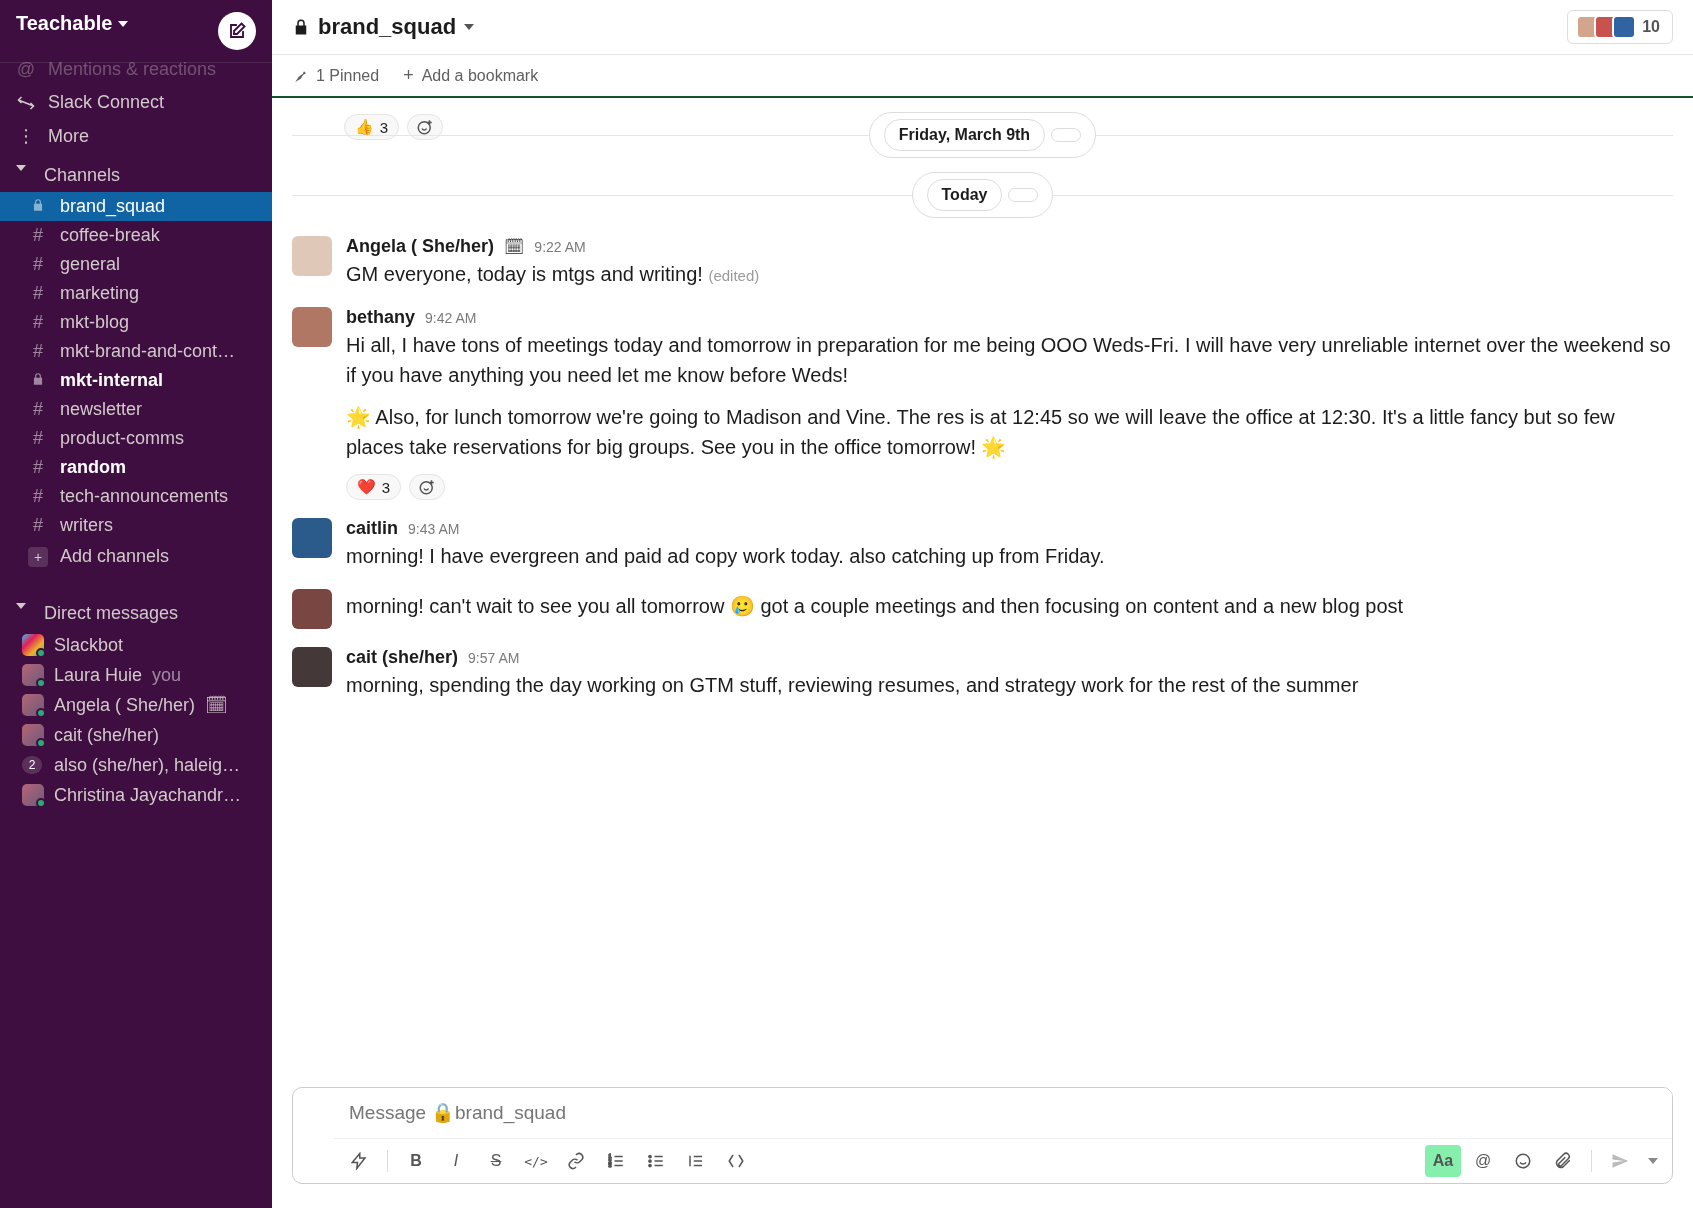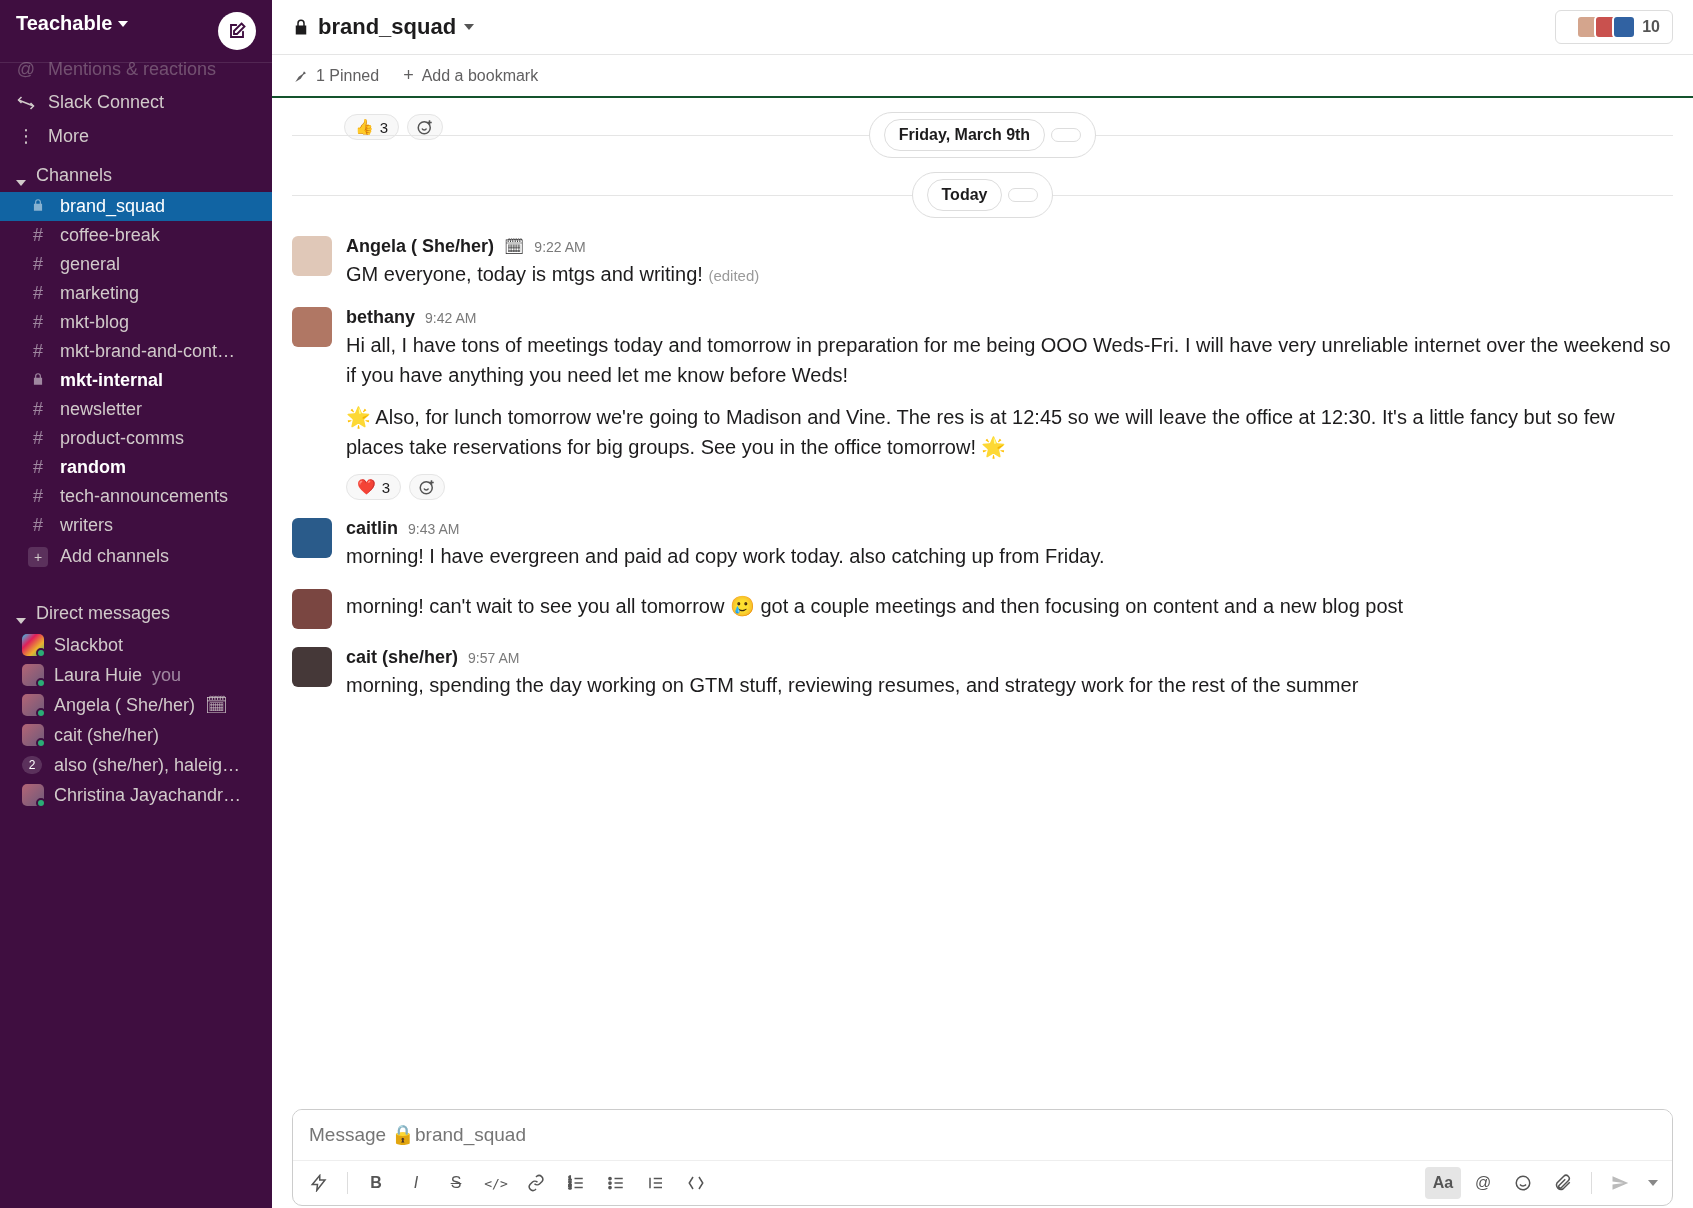--- a/index.html
+++ b/index.html
@@ -49,22 +49,22 @@
   display: flex;
   align-items: center;
   gap: 12px;
   padding: 6px 16px;
   font-size: 18px;
   cursor: pointer;
 }
 .nav-item .nav-icon { width: 20px; display:flex; align-items:center; justify-content:center; }
 .section-header {
   display: flex;
-  align-items: flex-end;
-  gap: 10px;
+  align-items: flex-start;
+  gap: 18px;
   padding: 12px 16px 6px;
   font-size: 18px;
 }
 .channel-list { display:flex; flex-direction:column; }
 .channel-item {
   display: flex;
   align-items: center;
   gap: 12px;
   padding: 4px 16px 4px 28px;
   font-size: 18px;
@@ -121,21 +121,21 @@
 }
 .chan-header {
   border-bottom: 1px solid #e5e5e5;
   display:flex;
   align-items:center;
   justify-content:space-between;
   padding: 10px 20px;
 }
 .chan-title { display:flex; align-items:center; gap:8px; font-size:22px; font-weight: 900; }
 .members-box {
-  border:1px solid #ddd; border-radius:6px; padding:4px 12px 4px 20px;
+  border:1px solid #ddd; border-radius:6px; padding:4px 12px 4px 8px;
   display:flex; align-items:center; gap:6px;margin-left:8px;
 }
 .member-avatars { display:flex; }
 .member-avatars .ma {
   width:24px;height:24px;border-radius:5px;border:2px solid #fff; margin-left:-6px;
 }
 .member-avatars .ma:first-child { margin-left:0; }
 .member-count { font-size:16px; color:#555; font-weight:600; }
 .chan-subheader {
   display:flex; align-items:center; gap:24px; padding:10px 20px;
@@ -175,36 +175,36 @@
   width:40px; height:40px; border-radius:6px; flex-shrink:0;
 }
 .msg-body { flex:1; }
 .msg-head { display:flex; align-items:baseline; gap:10px; }
 .msg-author { font-weight: 900; font-size:18px; color:#1d1c1d; }
 .msg-time { font-size:14px; color:#7a7a7a; }
 .msg-text { font-size:20px; line-height:1.5; margin-top:2px; }
 .msg-text p { margin-bottom:12px; }
 .edited { color:#9a9a9a; font-size:15px; }
 .composer {
-  margin: 0 20px 2px; border:1px solid #ccc; border-radius:10px; overflow:hidden;
+  margin: 0 20px 24px; border:1px solid #ccc; border-radius:10px; overflow:hidden;padding-left:40px;
 }
 .composer-input {
   width:100%; border:none; outline:none; padding:14px 16px; font-size:19px;
   color:#8e8e8e; background:#fff;
 }
 .composer-toolbar {
   display:flex; align-items:center; justify-content:space-between;
   border-top:1px solid #eee; padding:6px 8px;
 }
 .tb-left, .tb-right { display:flex; align-items:center; gap:4px; }
 .tb-btn {
   width:36px; height:32px; display:flex; align-items:center; justify-content:center;
   border-radius:4px; cursor:pointer; color:#555;
 }
-.tb-btn.active { background:#e5e5e5; }
+.tb-btn.active { background:#86efac; }
 .tb-div { width:1px; height:22px; background:#ddd; margin:0 6px; }
 .chev-down { 
   width:0;height:0;border-left:5px solid transparent;border-right:5px solid transparent;border-top:6px solid currentColor;
 }
 .lock-icon-svg { display:inline-block; }
 .badge-count {
   min-width:20px;height:18px;border-radius:9px;background:rgba(255,255,255,.15);
   color:#fff;font-size:12px;display:inline-flex;align-items:center;justify-content:center;
   padding:0 5px;
 }

